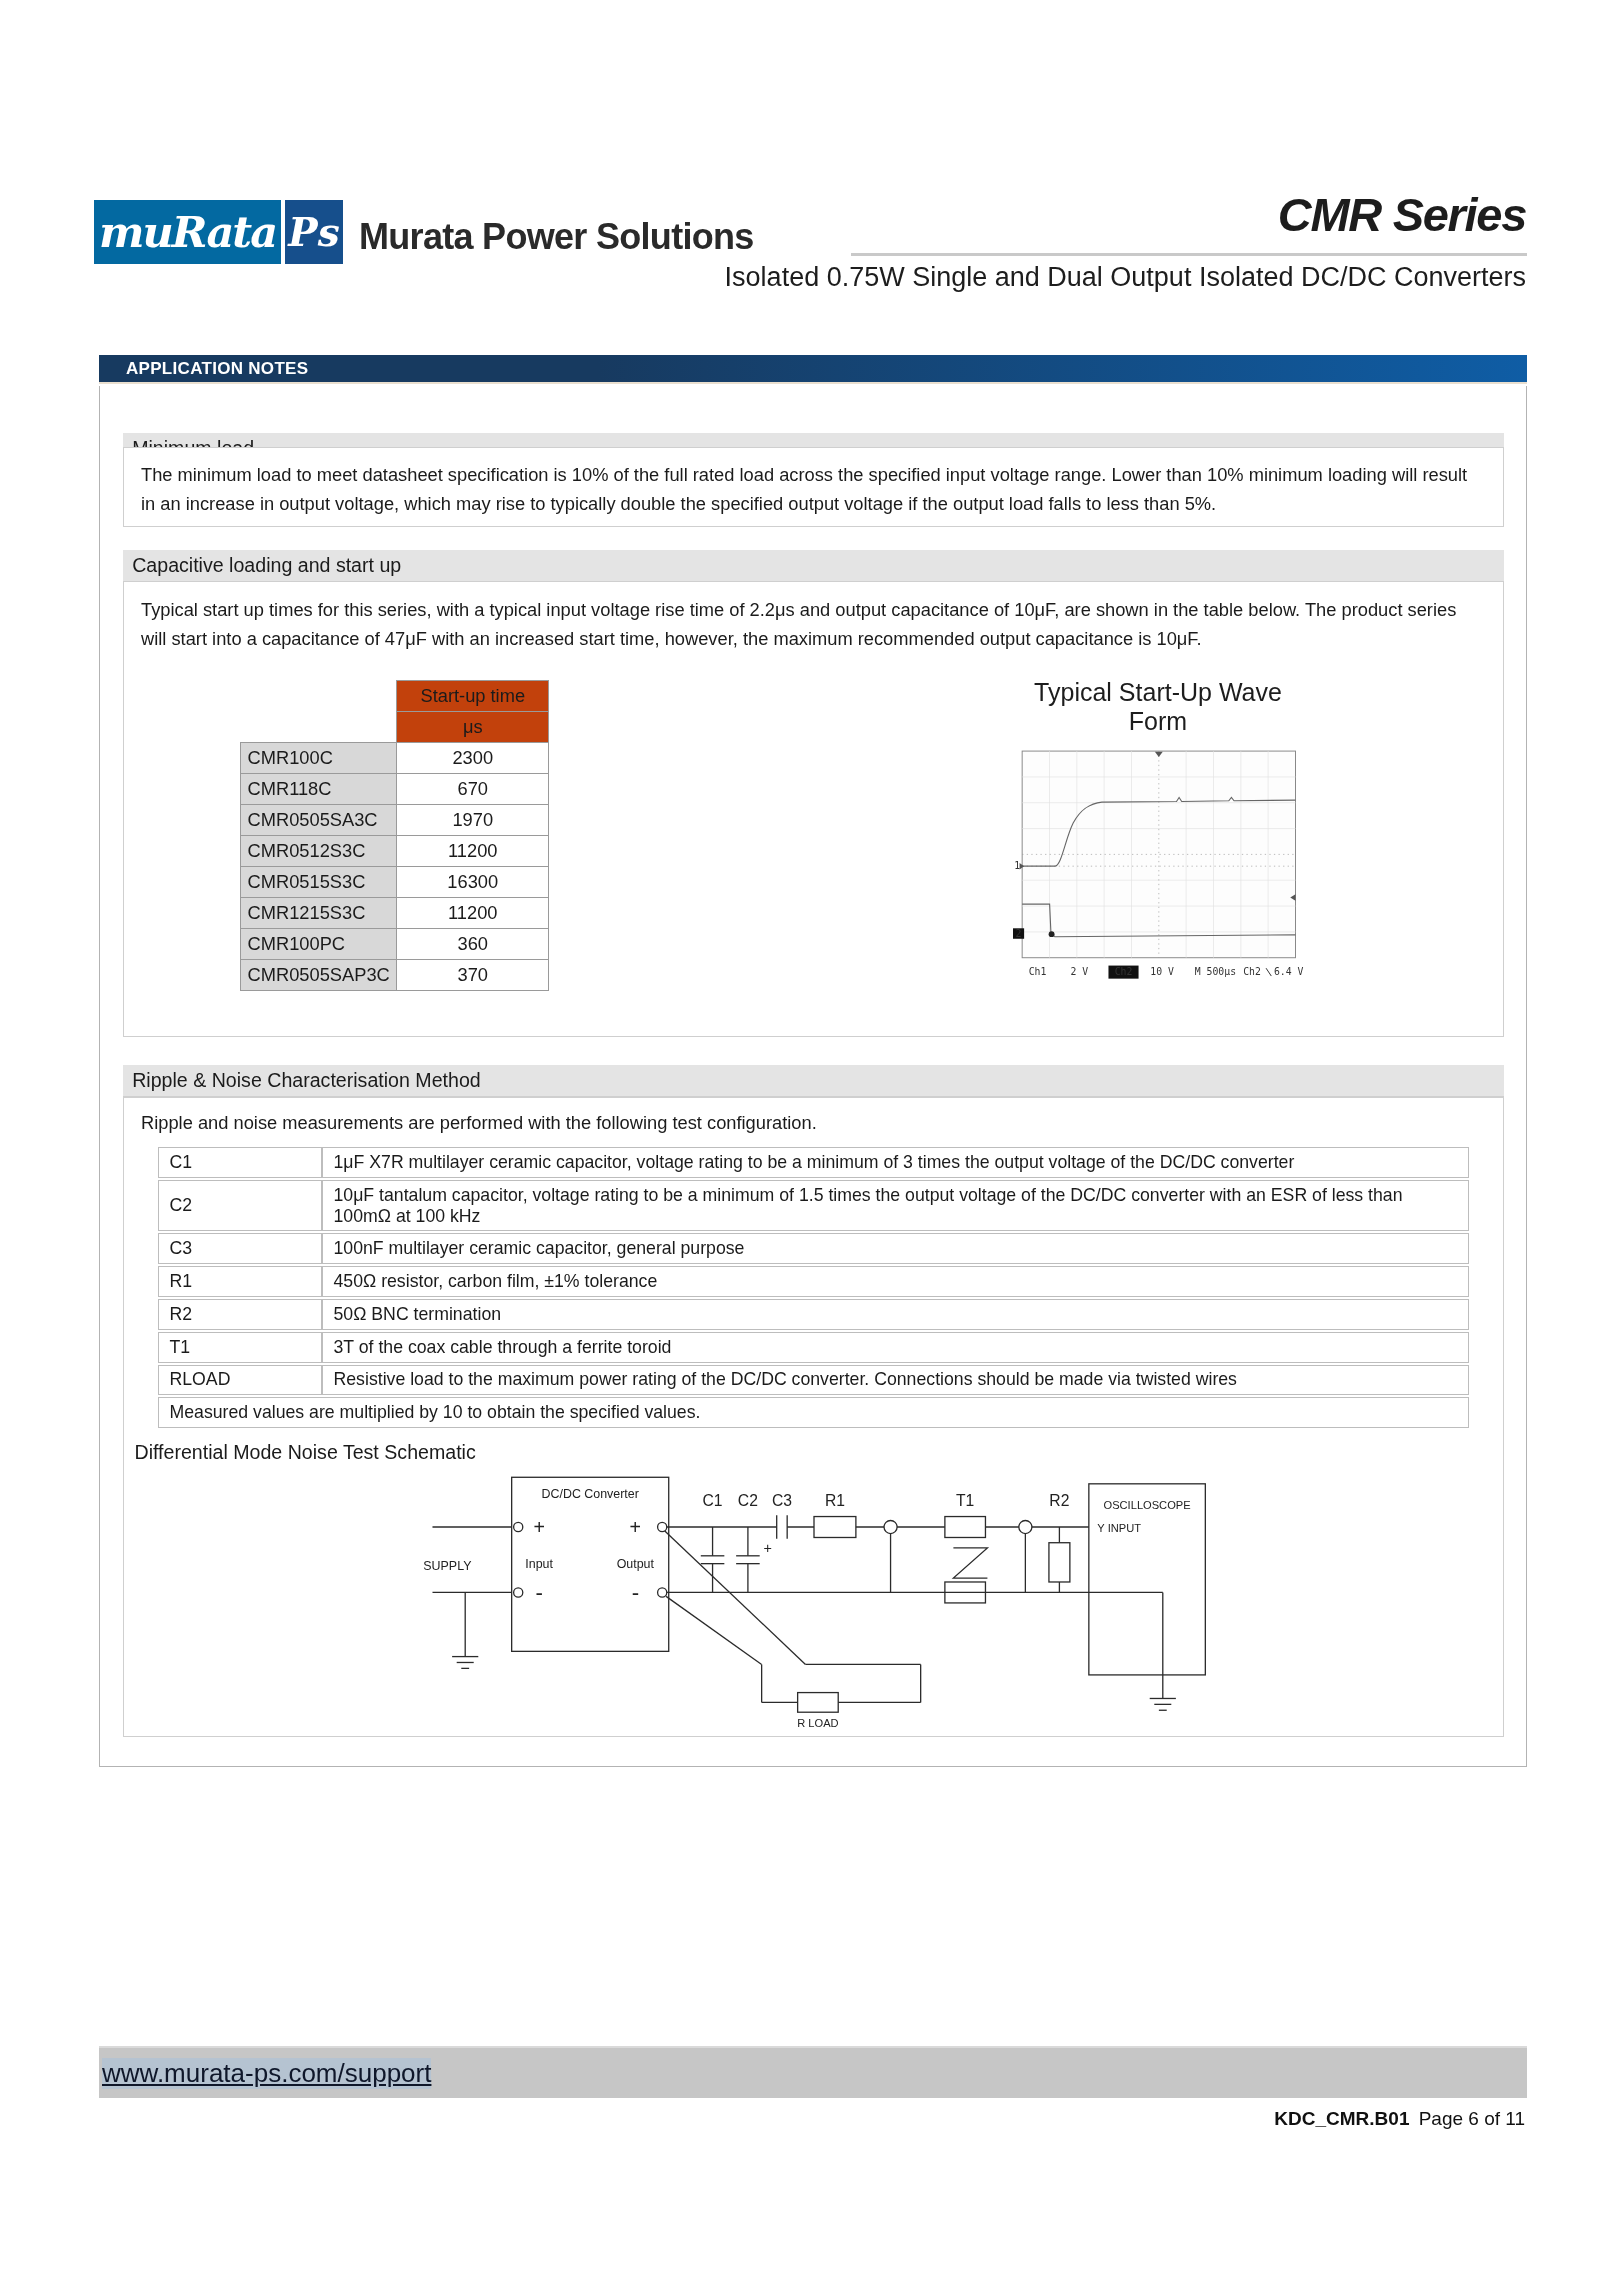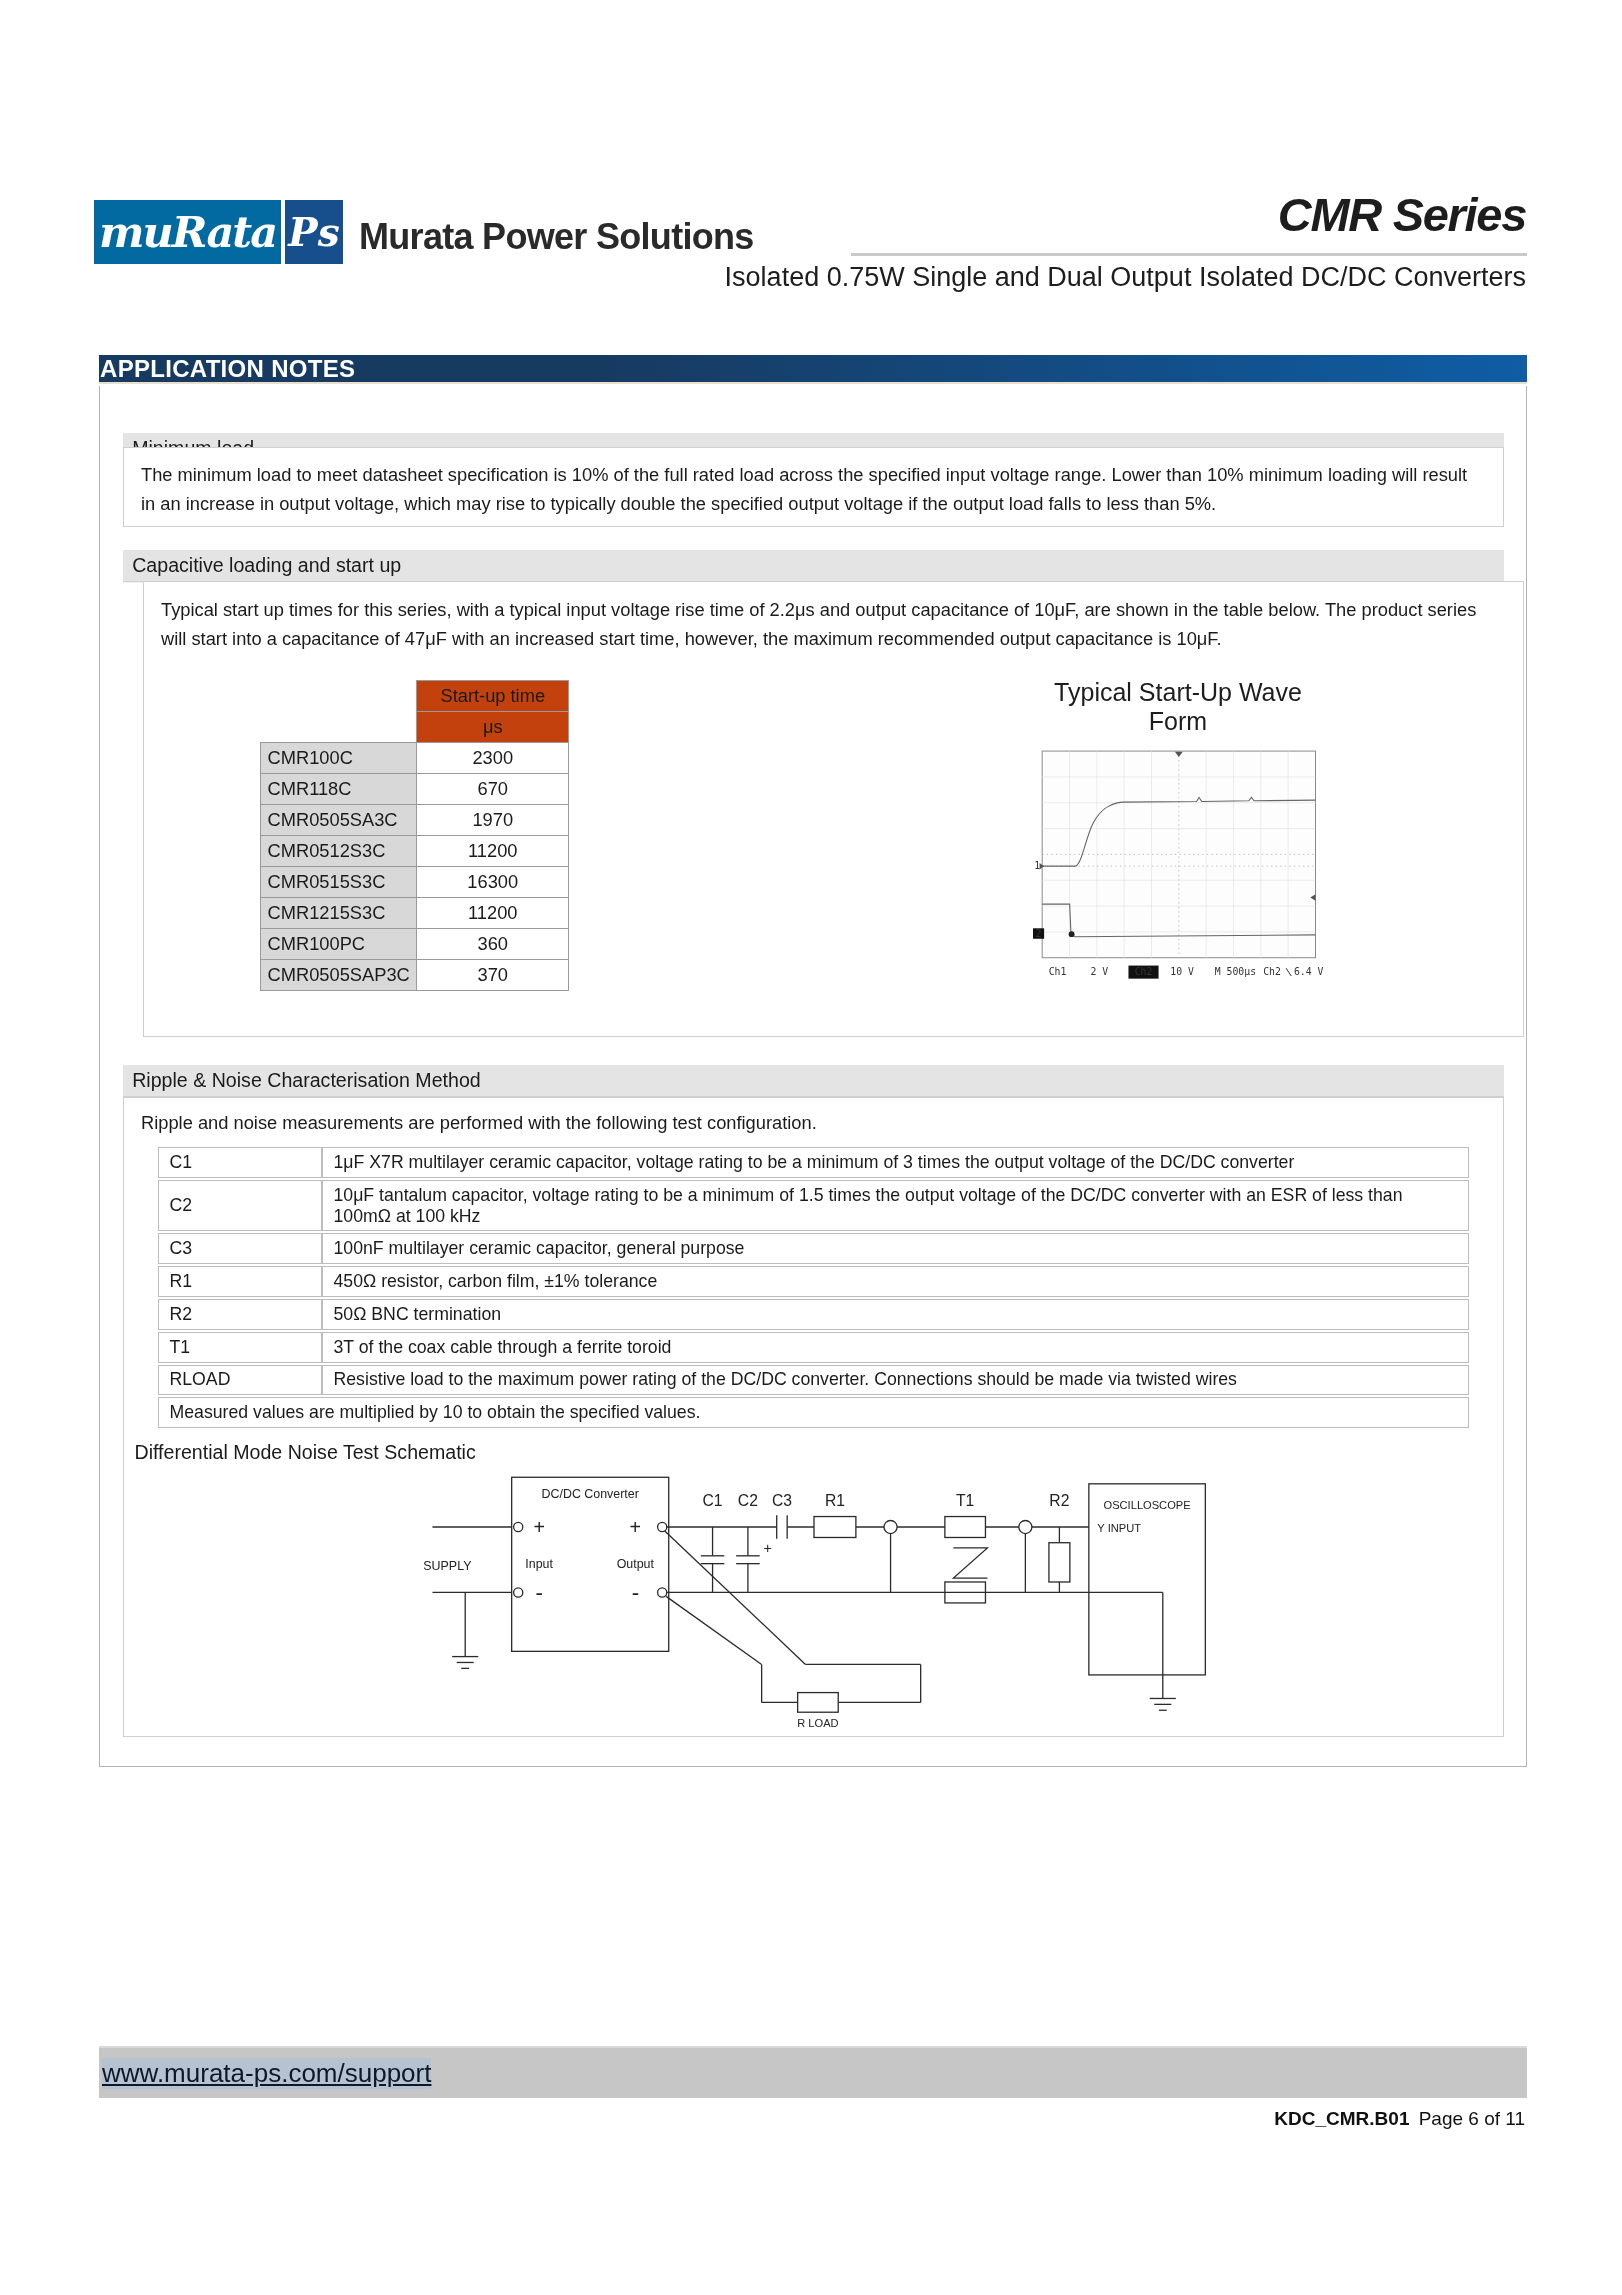--- a/index.html
+++ b/index.html
@@ -20,34 +20,34 @@
                   color:#2a2a2a; letter-spacing:-0.7px; }
   .series-title { position:absolute; right:96px; top:187px; font-size:47px; font-weight:700;
                   color:#1d1d1d; letter-spacing:-1.3px;font-style:italic; }
   .header-rule { position:absolute; left:851px; top:253px; width:676px; height:3.3px; background:#c9c9c9; }
   .series-subtitle { position:absolute; right:96px; top:262px; font-size:27px; color:#1d1d1d; }
 
   
   .app-banner { position:absolute; left:99px; top:355px; width:1428px; height:29.4px;
                 background:linear-gradient(90deg,#173a60 0%,#173a60 35%,#0f5da5 100%);
                 border-bottom:2px solid #e9dfcf; display:flex; align-items:center; }
-  .app-banner span { color:#ffffff; font-weight:700; font-size:24px; padding-left:1px; letter-spacing:0.3px; }
+  .app-banner span { color:#ffffff; font-weight:700; font-size:17px; padding-left:27px; letter-spacing:0.3px; }
   .panel { position:absolute; left:99px; top:386px; width:1428px; height:1381px;
            border:0.7px solid #b3b3b3; border-top:none; background:#fff; }
 
   .sec-bar { position:absolute; left:23px; width:1381px; height:31px; background:#e4e4e4;
              display:flex; align-items:center; box-shadow:0 1.3px 0 #cfcfcf; }
   .sec-bar span { font-size:19.6px; padding-left:9.2px; color:#1b1b1b; }
   .sec-body { position:absolute; left:23px; width:1381px; border:0.7px solid #cfcfcf; background:#fff; }
 
   #minload-bar { top:47px;text-align:center; }
   #minload-body { top:61px; height:80px; padding:13px 17px; font-size:18.3px; line-height:1.58; }
 
   #cap-bar { top:164px; }
-  #cap-body { top:195px; height:456px;margin-left:20px; }
+  #cap-body { top:195px; height:456px; }
   .cap-par { padding:14.4px 17px 0; font-size:18.3px; line-height:1.58; }
 
   .startup-table { position:absolute; left:116px; top:98px; border-collapse:collapse; font-size:18.3px; }
   .startup-table td { border:0.7px solid #9a9a9a; height:31px; }
   .st-none { border:none !important; background:transparent; }
   .st-hdr  { background:#c2410c; width:152px; text-align:center; padding:2.6px 5.2px; }
   .st-lbl  { background:#d8d8d8; width:141px; text-align:left; padding:2.6px 6.5px; }
   .st-val  { background:#ffffff; width:152px; text-align:center; padding:2.6px 5.2px; }
 
   .waveform { position:absolute; left:880px; top:96px; width:308px; }

